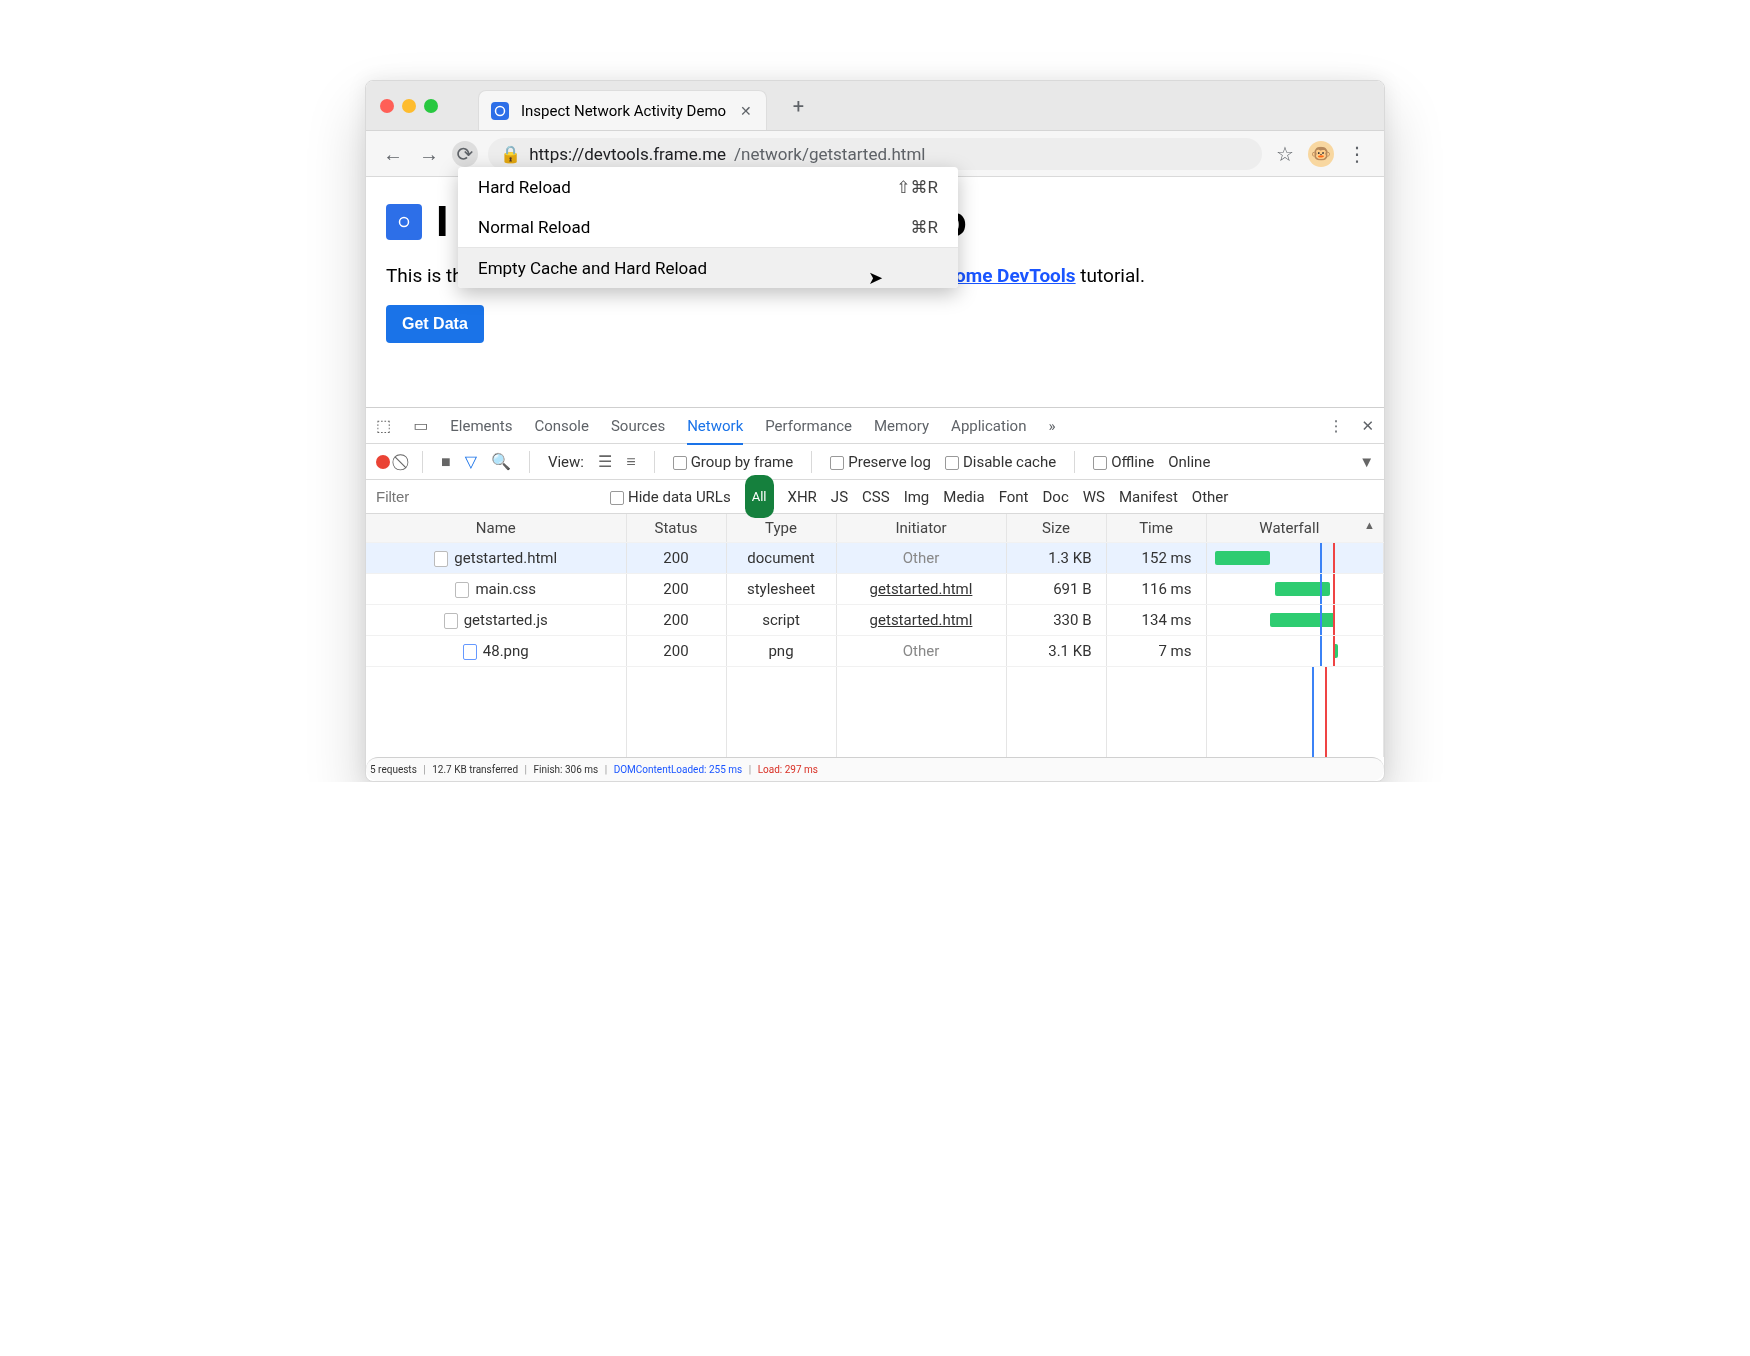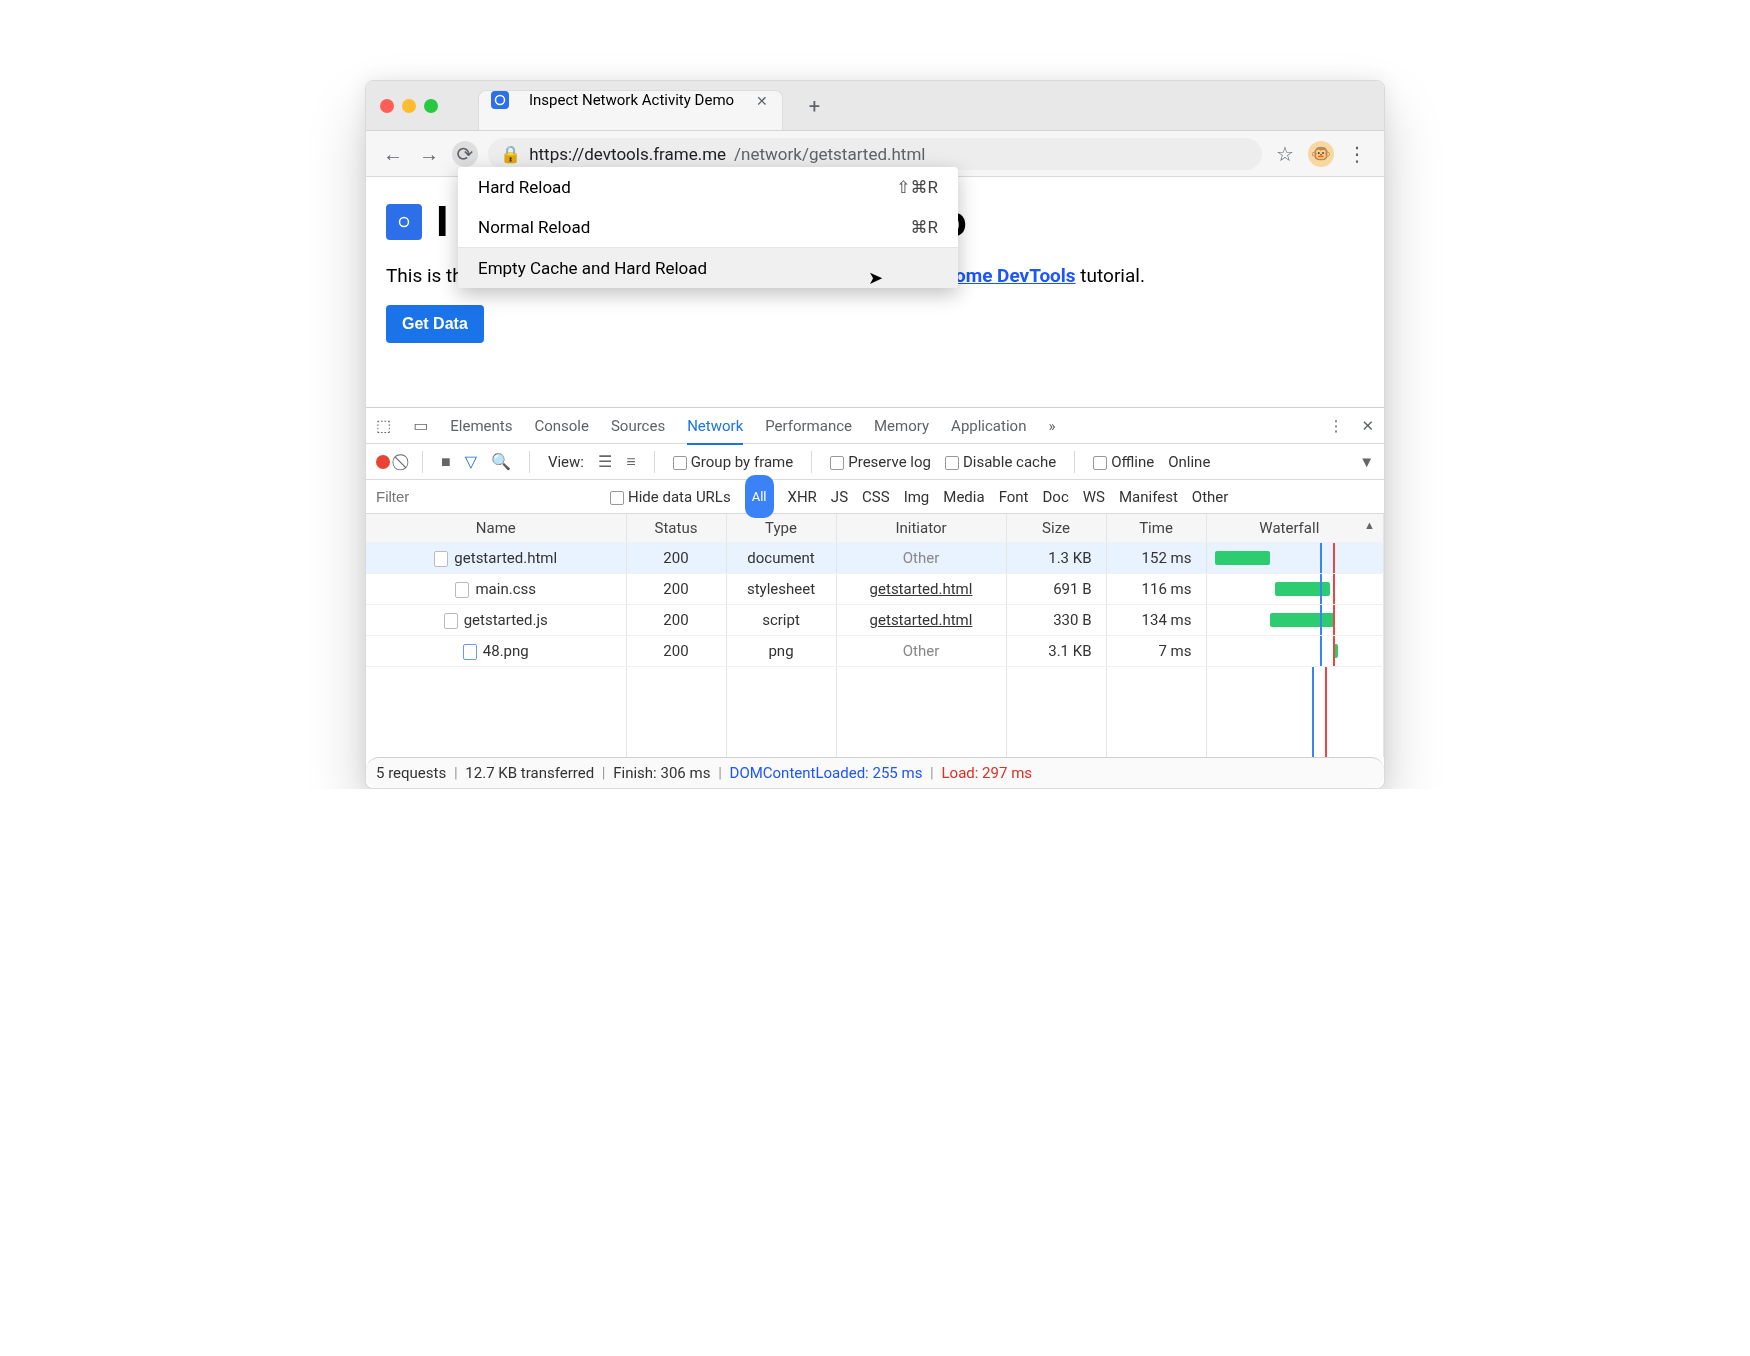--- a/index.html
+++ b/index.html
@@ -31,22 +31,22 @@
   }
   .traffic { display: flex; gap: 8px; margin-right: 30px; }
   .tl { width: 14px; height: 14px; border-radius: 50%; }
   .tl.red { background: #ff5f57; }
   .tl.yellow { background: #febc2e; }
   .tl.green { background: #28c840; }
   .tab {
     background: #f6f6f6;
     height: 40px;
     display: flex;
-    align-items: flex-start;
-    gap: 20px;
+    align-items: center;
+    gap: 12px;
     padding: 0 12px;
     border-radius: 8px 8px 0 0;
     border: 1px solid #ddd;
     border-bottom: none;
     margin-top: 9px;
     font-size: 15px;
   }
   .tab-icon, .favicon {
     width: 18px; height: 18px; border-radius: 4px;
     background: #2d6fe8;
@@ -144,42 +144,42 @@
   .icon-g { color:#666; font-size:16px;}
   .icon-g.blue { color:#1a73e8; }
   .sep { width:1px;height:22px;background:#d9d9d9; margin:0 4px;}
   .chk { width:14px;height:14px;border:1px solid #999;border-radius:2px;display:inline-block;margin-right:4px;vertical-align:middle;}
   .caret { margin-left:auto; color:#666;}
   .dt-toolbar2 {
     display:flex;align-items:center;gap:14px;height:34px;
     border-bottom:1px solid #d9d9d9;padding:0 10px;
   }
   .filter-input { border:none; outline:none; color:#0f766e; font-size:15px; width:220px; }
-  .pill { background:#3b82f6;color:#fff;border-radius:10px;padding:14px 7px;font-size:13px;}
+  .pill { background:#15803d;color:#fff;border-radius:10px;padding:14px 7px;font-size:13px;}
   
   .net-table { width:100%; border-collapse:collapse; font-size:15px;}
   .net-table th, .net-table td {
     border-right:1px solid #e5e5e5; border-bottom:1px solid #f1f1f1;
     padding:5px 8px; text-align:center; white-space:nowrap;
   }
   .net-table th { background:#f6f6f6; color:#444; font-weight:400;}
   .net-table td.num { text-align:right; padding-right:14px;}
   .net-table tr.selected td { background:#e9f2ff; }
   .initiator-link { text-decoration:underline; color:#333; cursor:pointer;}
   .initiator-other { color:#888; }
   .file-icon { display:inline-block;width:14px;height:16px;border:1px solid #bbb; background:#fff; margin-right:6px; vertical-align:middle; border-radius:2px;}
   .file-icon.img { border-color:#69f; }
   .wf-cell { position:relative; height:20px;}
   .wf-bar { position:absolute; height:14px; top:3px; background:#2ecc71; border-radius:2px;}
   .wf-blue { position:absolute; width:2px; height:200px; top:-100px; background:#3b82f6; }
   .wf-red  { position:absolute; width:2px; height:200px; top:-100px; background:#ef4444; }
   
   .statusbar {
     border-top:1px solid #d0d0d0;background:#fafafa;
-    padding:6px 10px; font-size:15px;border-radius:13px;
+    padding:6px 4px; font-size:10px;border-radius:13px;
   }
   .sb-sep { color:#999; margin:0 4px;}
   .sb-blue { color:#1a55ff; }
   .sb-red { color:#d93025; }
   .blank-rows td { height: 90px; border-bottom:none;}
   .sort-ind { float:right; font-size:11px; color:#666; }
 </style>
 </head>
 <body>
 

